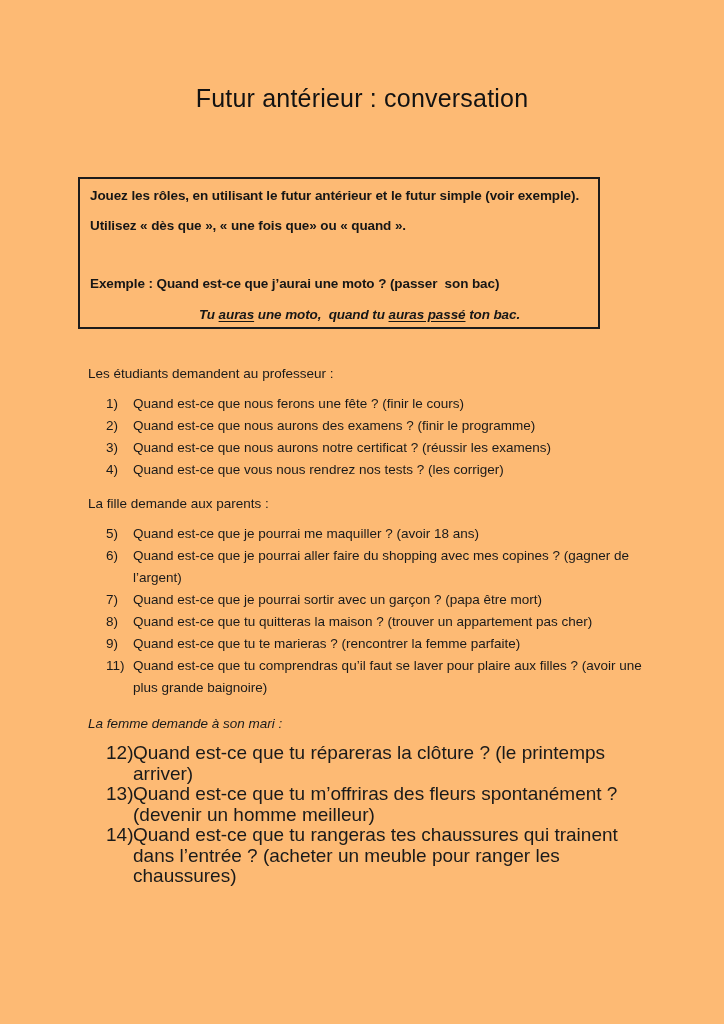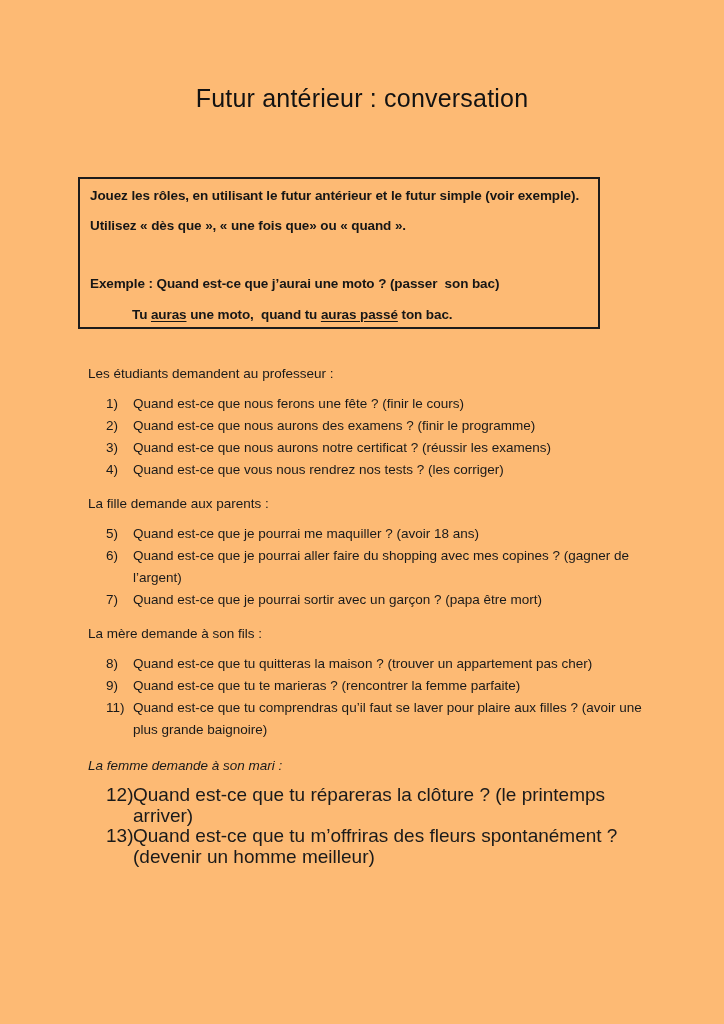--- a/index.html
+++ b/index.html
@@ -36,20 +36,22 @@
     line-height:16px;
     font-weight:700;
     letter-spacing:-0.1px;
   }
   .box .line1{margin-bottom:14px;}
   .box .line2{margin-bottom:42px;}
   .box .example{margin-bottom:15px;}
   .box .answer{
     margin-left:42px;
     margin-bottom:2px;
+    font-style:italic;
+    text-align:center;
   }
   .u{text-decoration:underline;text-underline-offset:2px;}
   .sections{
     margin-top:34px;
     padding:0 77px 0 88px;
   }
   .heading{
     margin:12px 0 8px 0;
     font-size:13.5px;
     line-height:22px;
@@ -125,21 +127,20 @@
           <span class="txt">Quand est-ce que je pourrai aller faire du shopping avec mes copines ? (gagner de l’argent)</span>
         </div>
         <div class="li">
           <span class="num">7)</span>
           <span class="txt">Quand est-ce que je pourrai sortir avec un garçon ? (papa être mort)</span>
         </div>
       </div>
     </div>
 
     <div class="section">
-      <p class="heading">La mère demande à son fils :</p>
       <div class="list">
         <div class="li">
           <span class="num">8)</span>
           <span class="txt">Quand est-ce que tu quitteras la maison ? (trouver un appartement pas cher)</span>
         </div>
         <div class="li">
           <span class="num">9)</span>
           <span class="txt">Quand est-ce que tu te marieras ? (rencontrer la femme parfaite)</span>
         </div>
         <div class="li">
@@ -153,17 +154,21 @@
       <p class="heading">La femme demande à son mari :</p>
       <div class="list">
         <div class="li">
           <span class="num">12)</span>
           <span class="txt">Quand est-ce que tu répareras la clôture ? (le printemps arriver)</span>
         </div>
         <div class="li">
           <span class="num">13)</span>
           <span class="txt">Quand est-ce que tu m’offriras des fleurs spontanément ? (devenir un homme meilleur)</span>
         </div>
+        <div class="li">
+          <span class="num">14)</span>
+          <span class="txt">Quand est-ce que tu rangeras tes chaussures qui trainent dans l’entrée ? (acheter un meuble pour ranger les chaussures)</span>
+        </div>
       </div>
     </div>
 
   </div>
 </div>
 
 </body></html>

